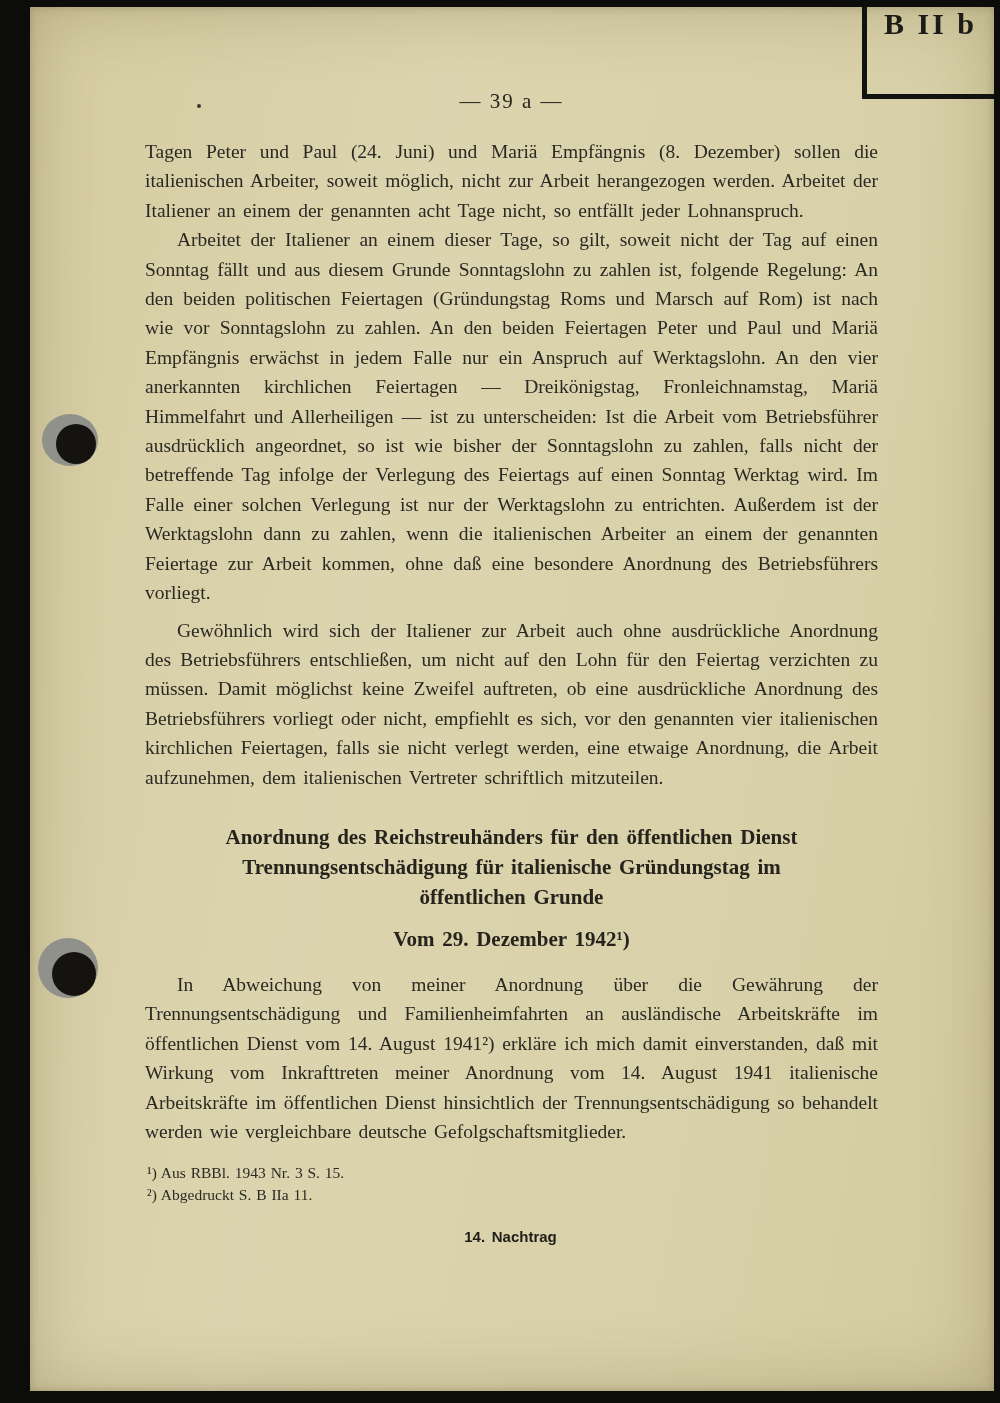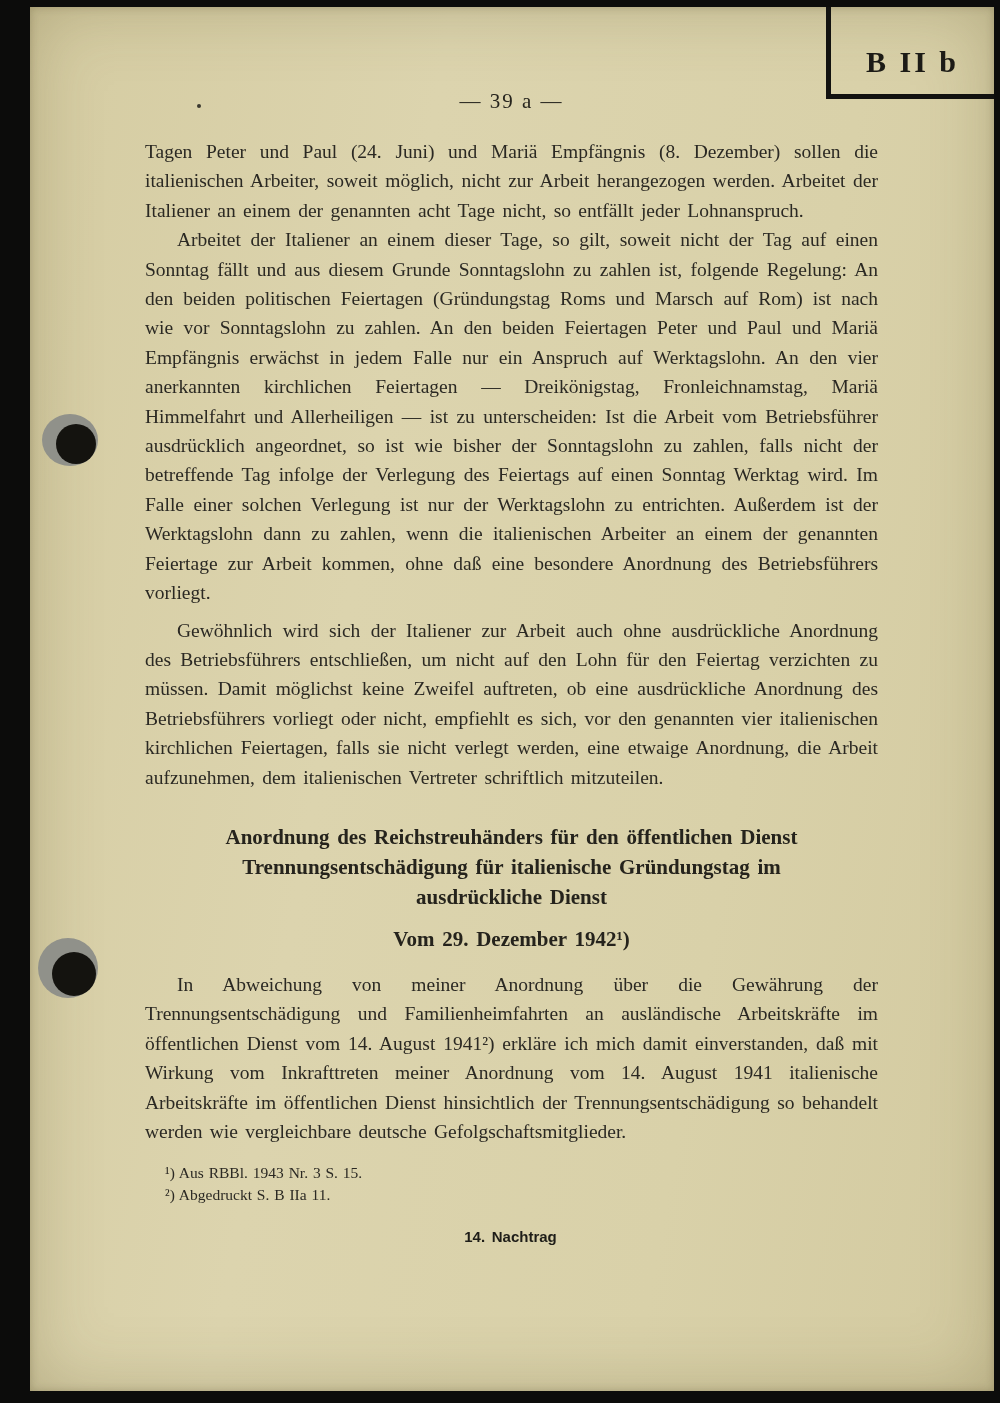--- a/index.html
+++ b/index.html
@@ -7,24 +7,24 @@
     position:relative; width:1000px; height:1403px;
     background:#0c0c0b; overflow:hidden;
     font-family:"Liberation Serif","DejaVu Serif",serif;
   }
   .paper {
     position:absolute; left:30px; top:7px; right:6px; bottom:12px;
     background:linear-gradient(100deg,#d5cca2 0%, #dcd4ae 35%, #d9d1a9 70%, #d3caa0 100%);
     box-shadow:inset 0 0 70px rgba(95,82,40,.28), inset 0 0 8px rgba(60,50,20,.25);
   }
   .tab-box {
-    position:absolute; top:0; right:0; width:168px; height:92px;
+    position:absolute; top:0; right:0; width:132px; height:92px;
     border-left:5px solid #121210; border-bottom:5px solid #121210;
-    display:flex; justify-content:center; align-items:center;
-    padding-top:22px; box-sizing:border-box;
+    display:flex; justify-content:center; align-items:flex-start;
+    box-sizing:border-box;
   }
   .tab-box span {
     font-weight:bold; font-size:30px; color:#1c1b16; letter-spacing:3px;
   }
   .page-number {
     position:absolute; top:82px; left:115px; width:733px;
     text-align:center; font-size:21px; color:#27251e; letter-spacing:2px;
   }
   .speck {
     position:absolute; left:167px; top:97px; width:4px; height:4px;
@@ -41,21 +41,21 @@
   .heading {
     margin-top:30px; text-align:center; font-weight:bold;
     font-size:21px; line-height:30px; color:#25231c; text-indent:0;
   }
   .date-line {
     margin-top:12px; text-align:center; font-weight:bold;
     font-size:21px; line-height:30px; color:#25231c;
   }
   .para.after-date { margin-top:16px; }
   .footnotes {
-    margin-top:16px; margin-left:20px;
+    margin-top:16px; margin-left:2px;
     font-size:15.5px; line-height:22px; text-align:left; word-spacing:1px;
   }
   .footer-note {
     margin-top:16px; text-align:center; padding-right:2px;
     font-family:"Liberation Sans","DejaVu Sans",sans-serif;
     font-weight:bold; font-size:15px; color:#1e1d18;
   }
   .punch { position:absolute; border-radius:50%; }
   .punch .ring { position:absolute; inset:0; border-radius:50%; background:#90918a; }
   .punch .hole { position:absolute; border-radius:50%; background:#14130f; }
@@ -78,21 +78,21 @@
     <div class="speck"></div>
 
     <div class="text-block">
       <p class="para first">Tagen Peter und Paul (24. Juni) und Mariä Empfängnis (8. Dezember) sollen die italienischen Arbeiter, soweit möglich, nicht zur Arbeit herangezogen werden. Arbeitet der Italiener an einem der genannten acht Tage nicht, so entfällt jeder Lohnanspruch.</p>
       <p class="para">Arbeitet der Italiener an einem dieser Tage, so gilt, soweit nicht der Tag auf einen Sonntag fällt und aus diesem Grunde Sonntagslohn zu zahlen ist, folgende Regelung: An den beiden politischen Feiertagen (Gründungstag Roms und Marsch auf Rom) ist nach wie vor Sonntagslohn zu zahlen. An den beiden Feiertagen Peter und Paul und Mariä Empfängnis erwächst in jedem Falle nur ein Anspruch auf Werktagslohn. An den vier anerkannten kirchlichen Feiertagen — Dreikönigstag, Fronleichnamstag, Mariä Himmelfahrt und Allerheiligen — ist zu unterscheiden: Ist die Arbeit vom Betriebsführer ausdrücklich angeordnet, so ist wie bisher der Sonntagslohn zu zahlen, falls nicht der betreffende Tag infolge der Verlegung des Feiertags auf einen Sonntag Werktag wird. Im Falle einer solchen Verlegung ist nur der Werktagslohn zu entrichten. Außerdem ist der Werktagslohn dann zu zahlen, wenn die italienischen Arbeiter an einem der genannten Feiertage zur Arbeit kommen, ohne daß eine besondere Anordnung des Betriebsführers vorliegt.</p>
       <p class="para spaced">Gewöhnlich wird sich der Italiener zur Arbeit auch ohne ausdrückliche Anordnung des Betriebsführers entschließen, um nicht auf den Lohn für den Feiertag verzichten zu müssen. Damit möglichst keine Zweifel auftreten, ob eine ausdrückliche Anordnung des Betriebsführers vorliegt oder nicht, empfiehlt es sich, vor den genannten vier italienischen kirchlichen Feiertagen, falls sie nicht verlegt werden, eine etwaige Anordnung, die Arbeit aufzunehmen, dem italienischen Vertreter schriftlich mitzuteilen.</p>
 
       <div class="heading">
         <div>Anordnung des Reichstreuhänders für den öffentlichen Dienst</div>
         <div>Trennungsentschädigung für italienische Gründungstag im</div>
-        <div>ausdrückliche Dienst</div>
+        <div>öffentlichen Grunde</div>
       </div>
       <div class="date-line">Vom 29. Dezember 1942¹)</div>
 
       <p class="para after-date">In Abweichung von meiner Anordnung über die Gewährung der Trennungsentschädigung und Familienheimfahrten an ausländische Arbeitskräfte im öffentlichen Dienst vom 14. August 1941²) erkläre ich mich damit einverstanden, daß mit Wirkung vom Inkrafttreten meiner Anordnung vom 14. August 1941 italienische Arbeitskräfte im öffentlichen Dienst hinsichtlich der Trennungsentschädigung so behandelt werden wie vergleichbare deutsche Gefolgschaftsmitglieder.</p>
 
       <div class="footnotes">
         <div class="footnote">¹) Aus RBBl. 1943 Nr. 3 S. 15.</div>
         <div class="footnote">²) Abgedruckt S. B IIa 11.</div>
       </div>
 

